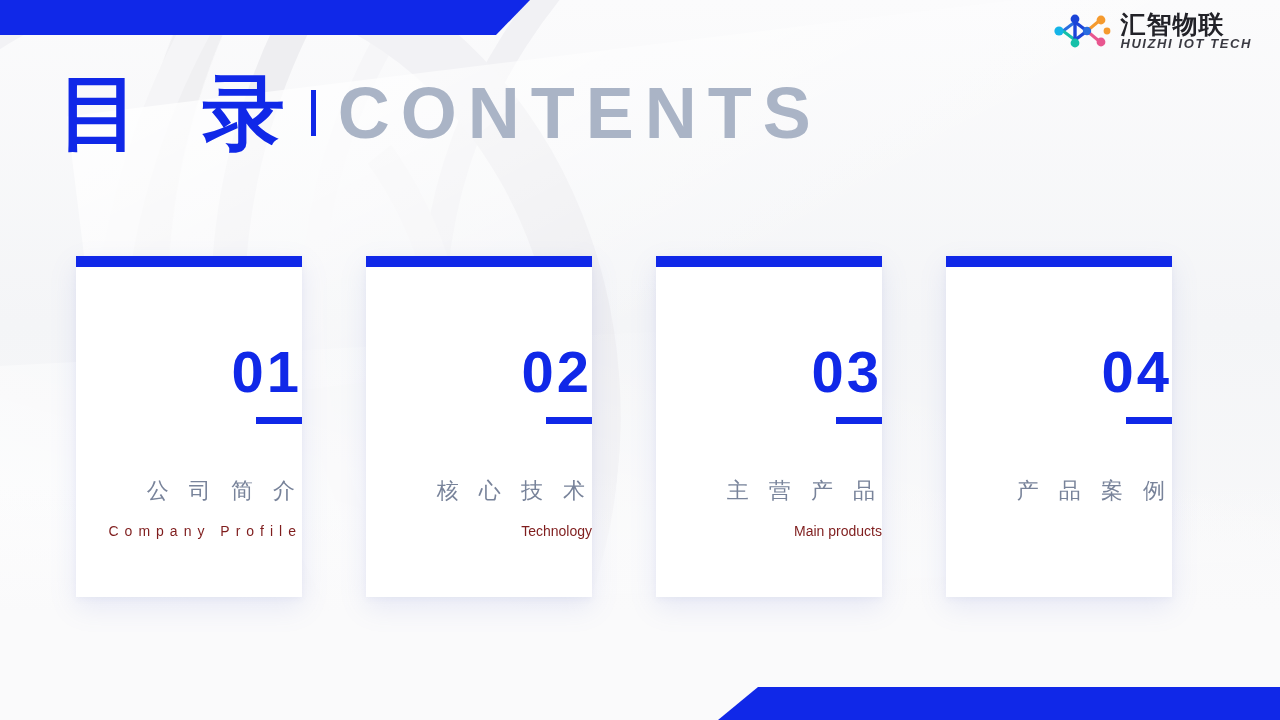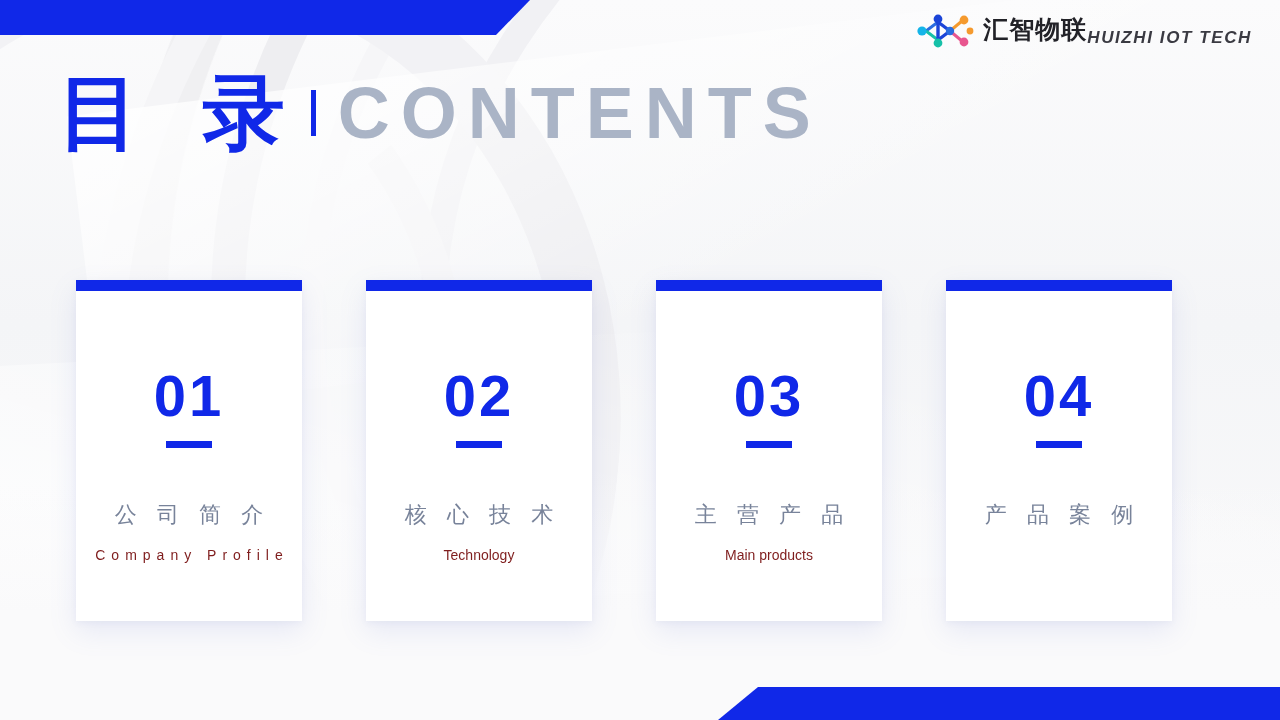--- a/index.html
+++ b/index.html
@@ -136,35 +136,35 @@
 
   
   .logo {
     position: absolute;
     right: 28px; top: 12px;
     display: flex;
     align-items: center;
     gap: 8px;
   }
   .logo-mark { width: 58px; height: 38px; display:block; }
-  .logo-text { display: flex; flex-direction: row; line-height: 1; }
+  .logo-text { display: flex; flex-direction: column; line-height: 1; }
   .logo-cn {
     font-size: 25px;
     font-weight: bold;
     color: #222228;
     letter-spacing: 1px;
     white-space: nowrap;
   }
   .logo-en {
-    font-size: 17px;
+    font-size: 13px;
     font-weight: bold;
     font-style: italic;
     color: #3a3a42;
     letter-spacing: 1.6px;
-    margin-top: 12px;
+    margin-top: 0;
     white-space: nowrap;
   }
 
   
   .heading {
     position: absolute;
     left: 58px; top: 72px;
     display: flex;
     align-items: center;
   }
@@ -202,22 +202,21 @@
     justify-content: space-between;
   }
   .card {
     position: relative;
     width: 226px;
     height: 341px;
     background: #ffffff;
     box-shadow: 0 10px 26px rgba(110,125,210,0.14), 0 2px 6px rgba(120,130,190,0.07);
     display: flex;
     flex-direction: column;
-    align-items: center;
-    margin-top: 24px;
+    align-items: flex-end;
   }
   .card-topbar {
     width: 100%;
     height: 11px;
     background: #1028e8;
     flex: 0 0 auto;
   }
   .card-num {
     font-size: 58px;
     font-weight: bold;

